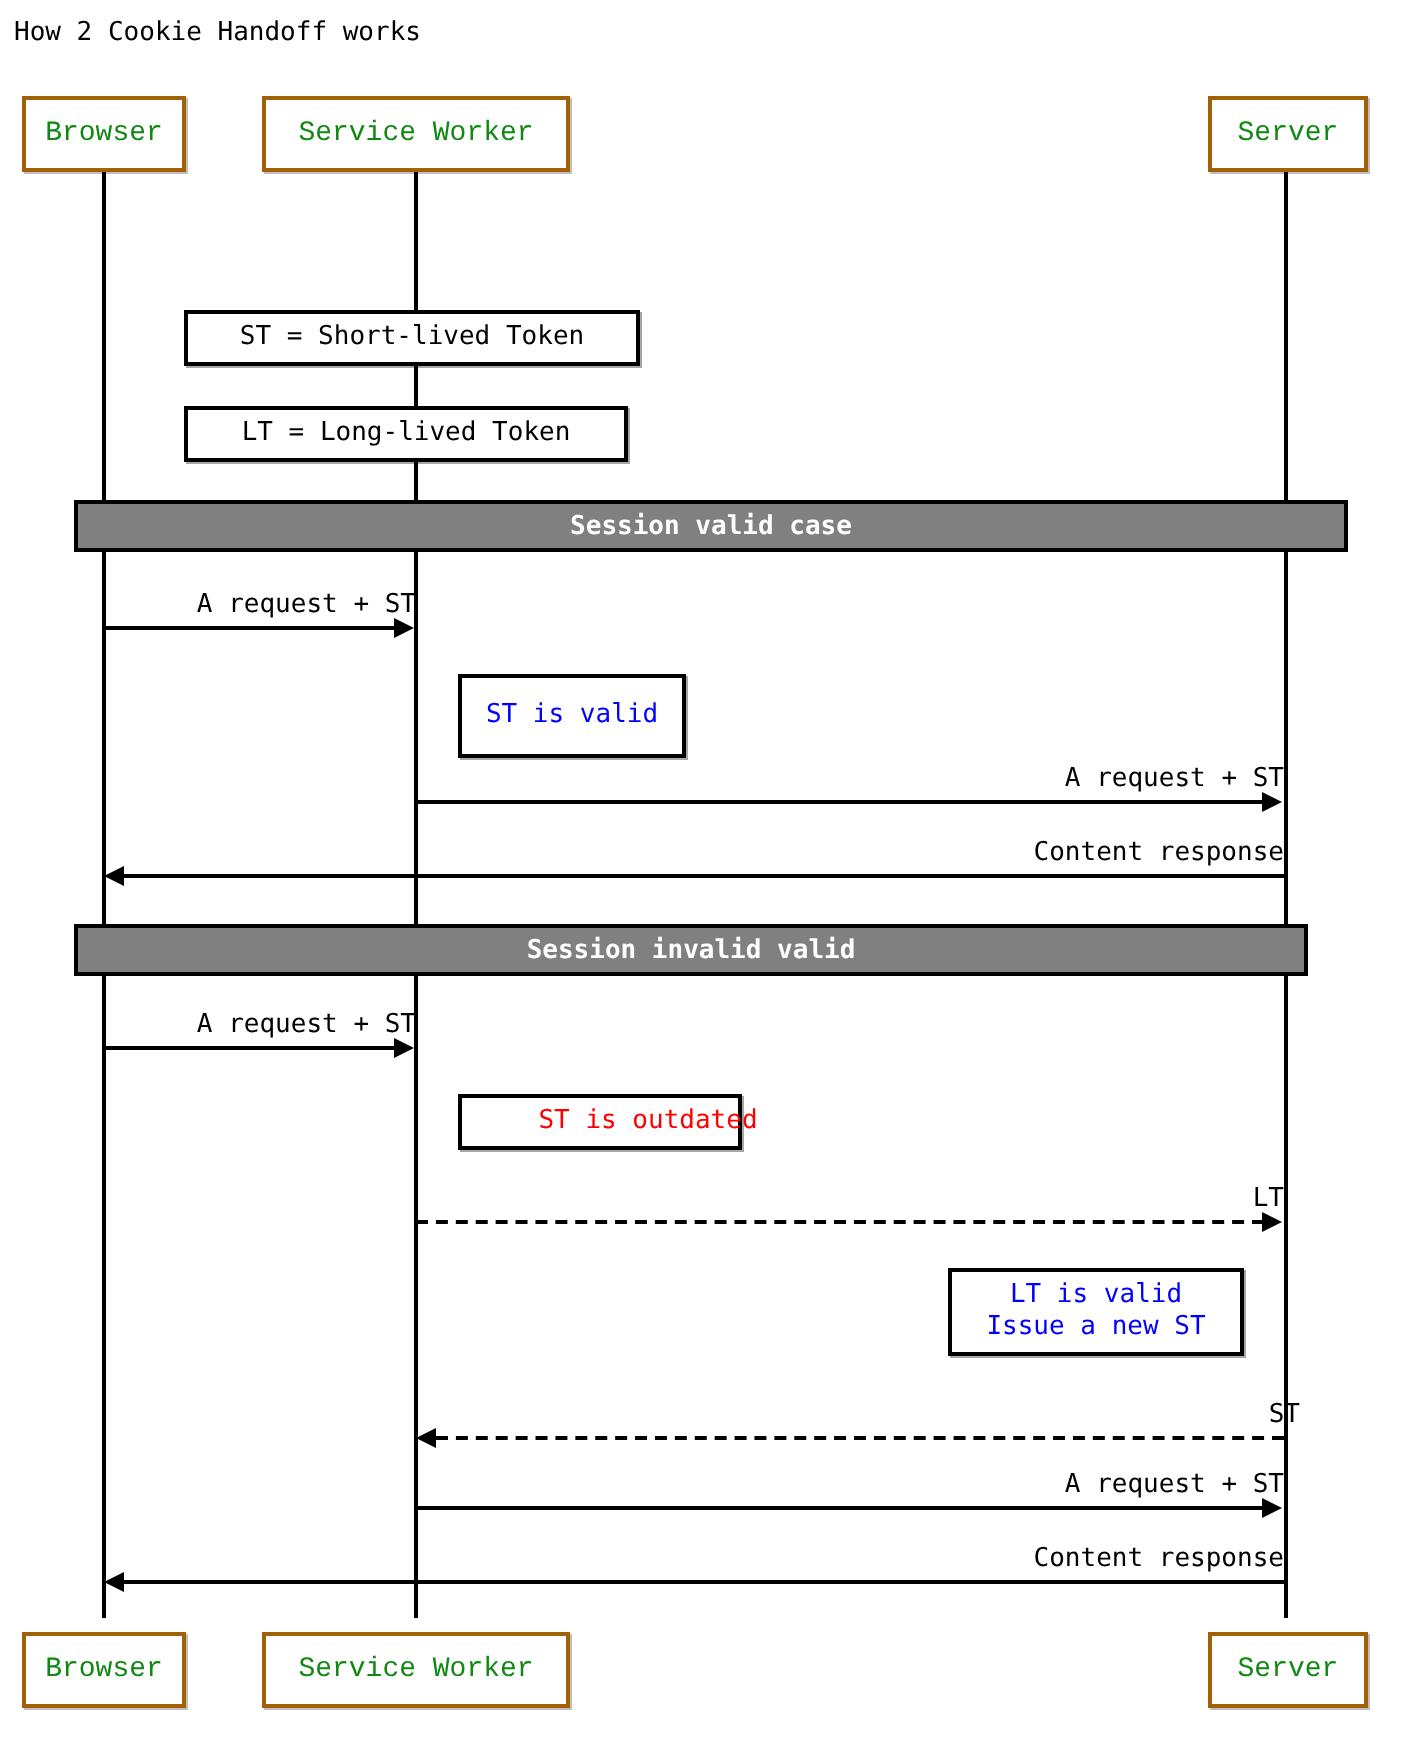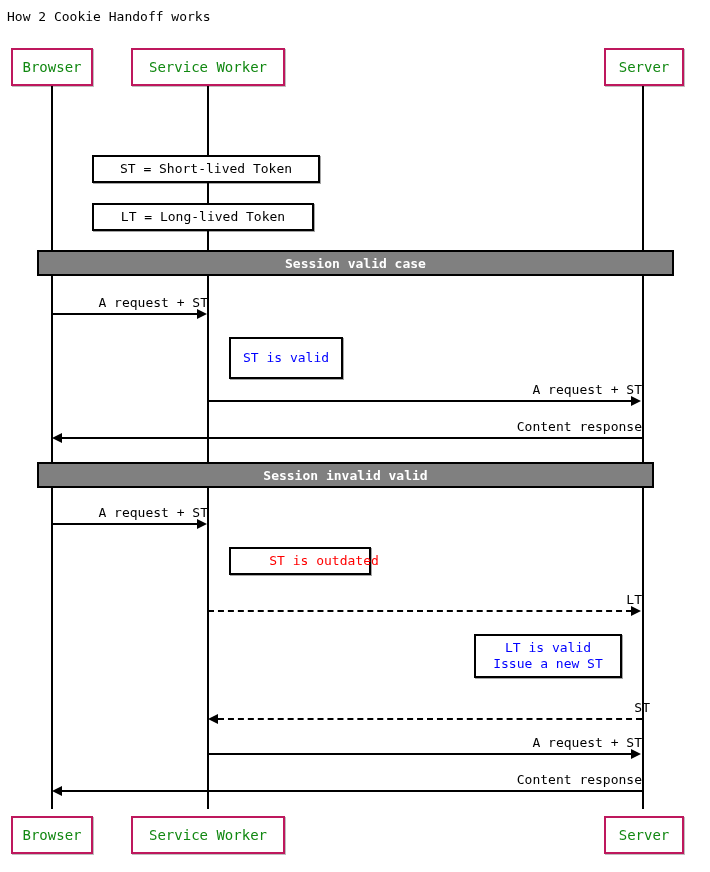--- a/index.html
+++ b/index.html
@@ -26,30 +26,31 @@
     top: 9px;
     font-size: 13px;
     line-height: 16px;
     color: #000000;
     white-space: pre;
   }
   
   .participant {
     position: absolute;
     box-sizing: border-box;
-    border: 2px solid #be185d;
+    border: 2px solid #a16207;
     background: #ffffff;
     color: #118811;
     font-size: 14px;
     line-height: 1;
     display: flex;
     align-items: center;
     justify-content: center;
     white-space: pre;
     box-shadow: 1px 1px 0 rgba(0,0,0,0.25);
+    font-family: Liberation Mono, monospace;
   }
   
   .lifeline {
     position: absolute;
     width: 2px;
     background: #000000;
   }
   
   .divider {
     position: absolute;

